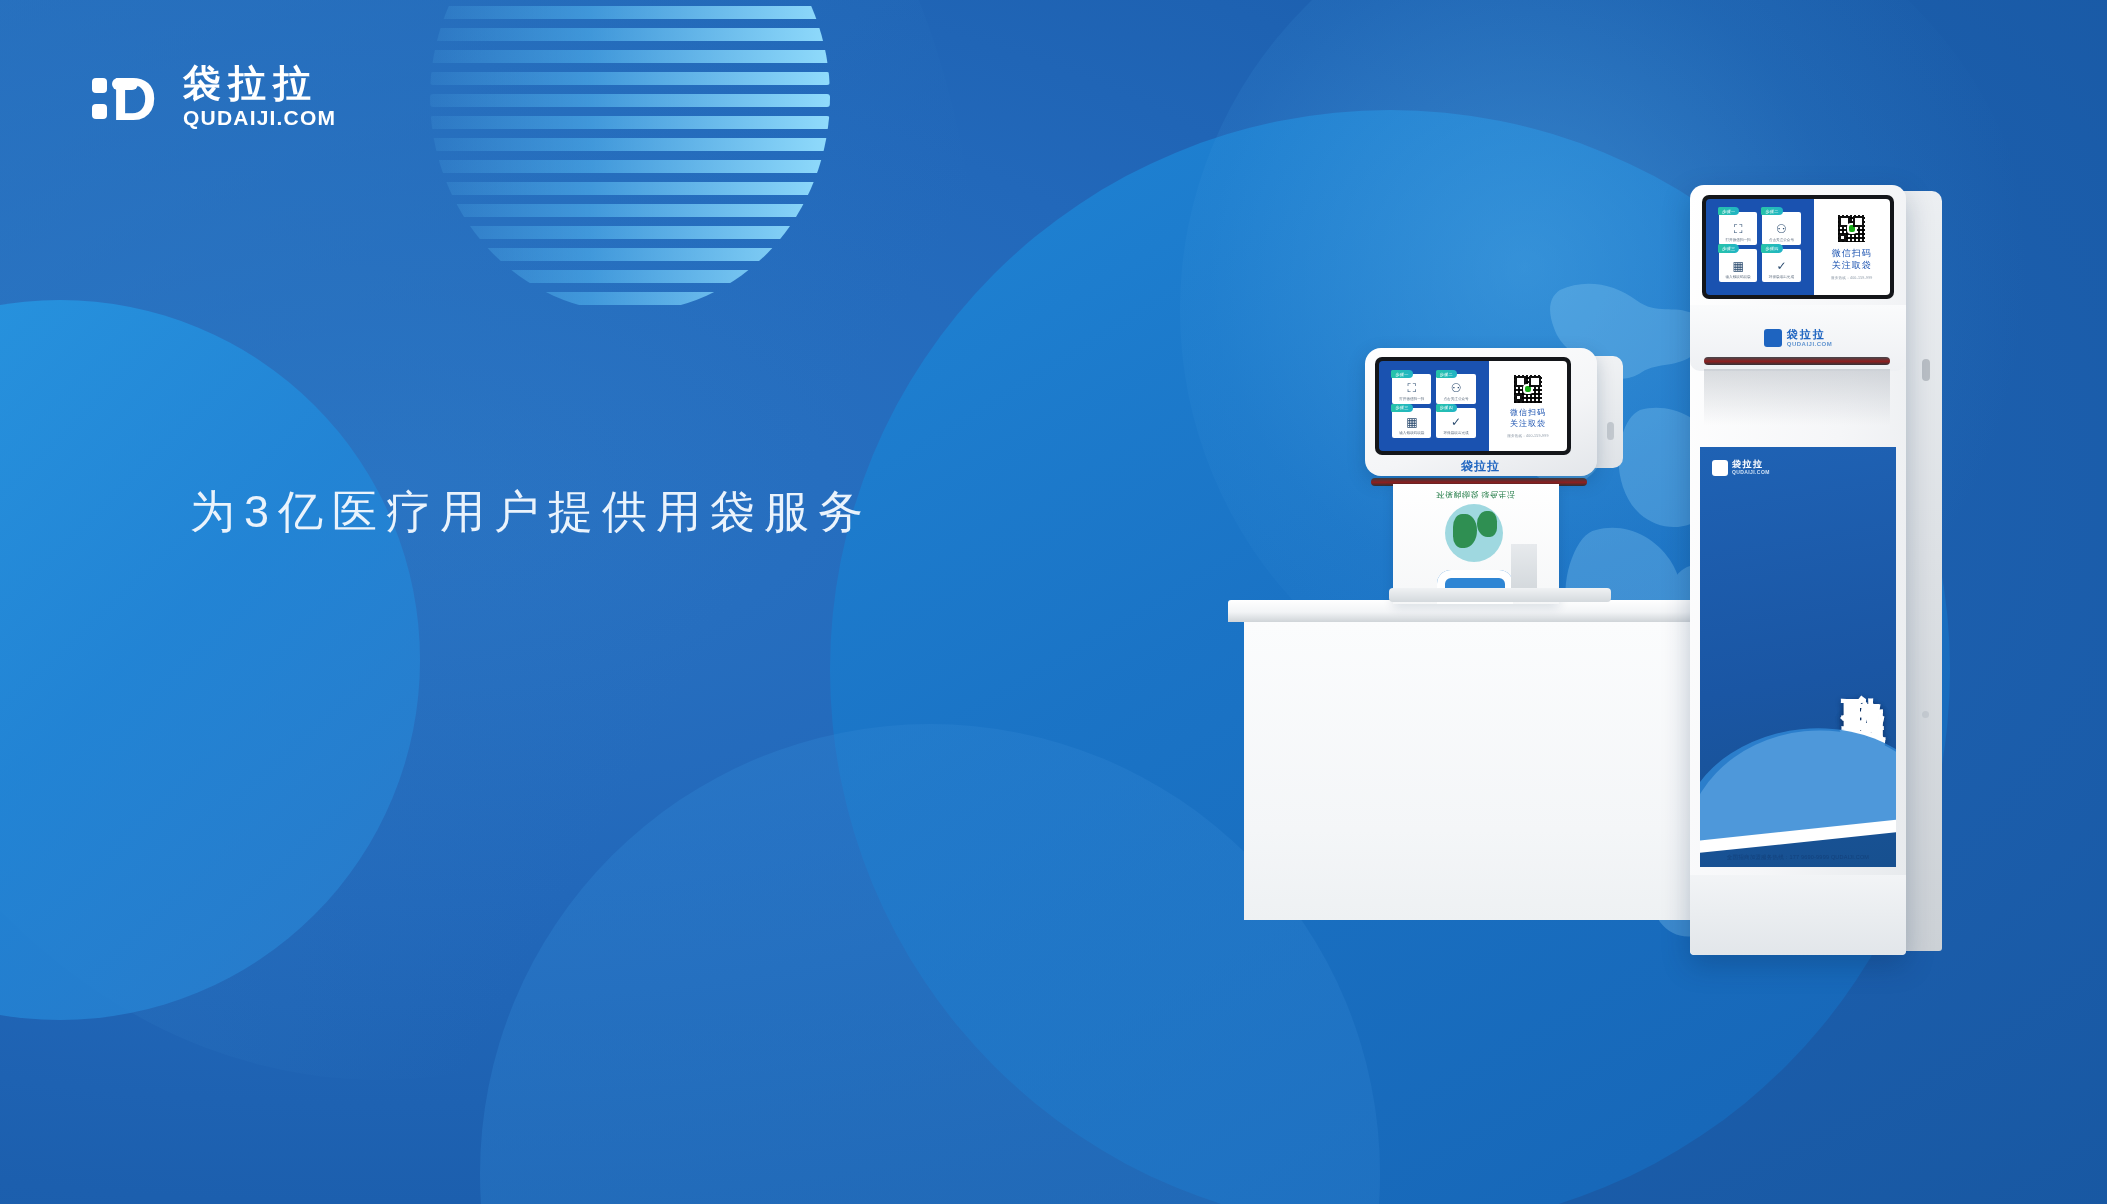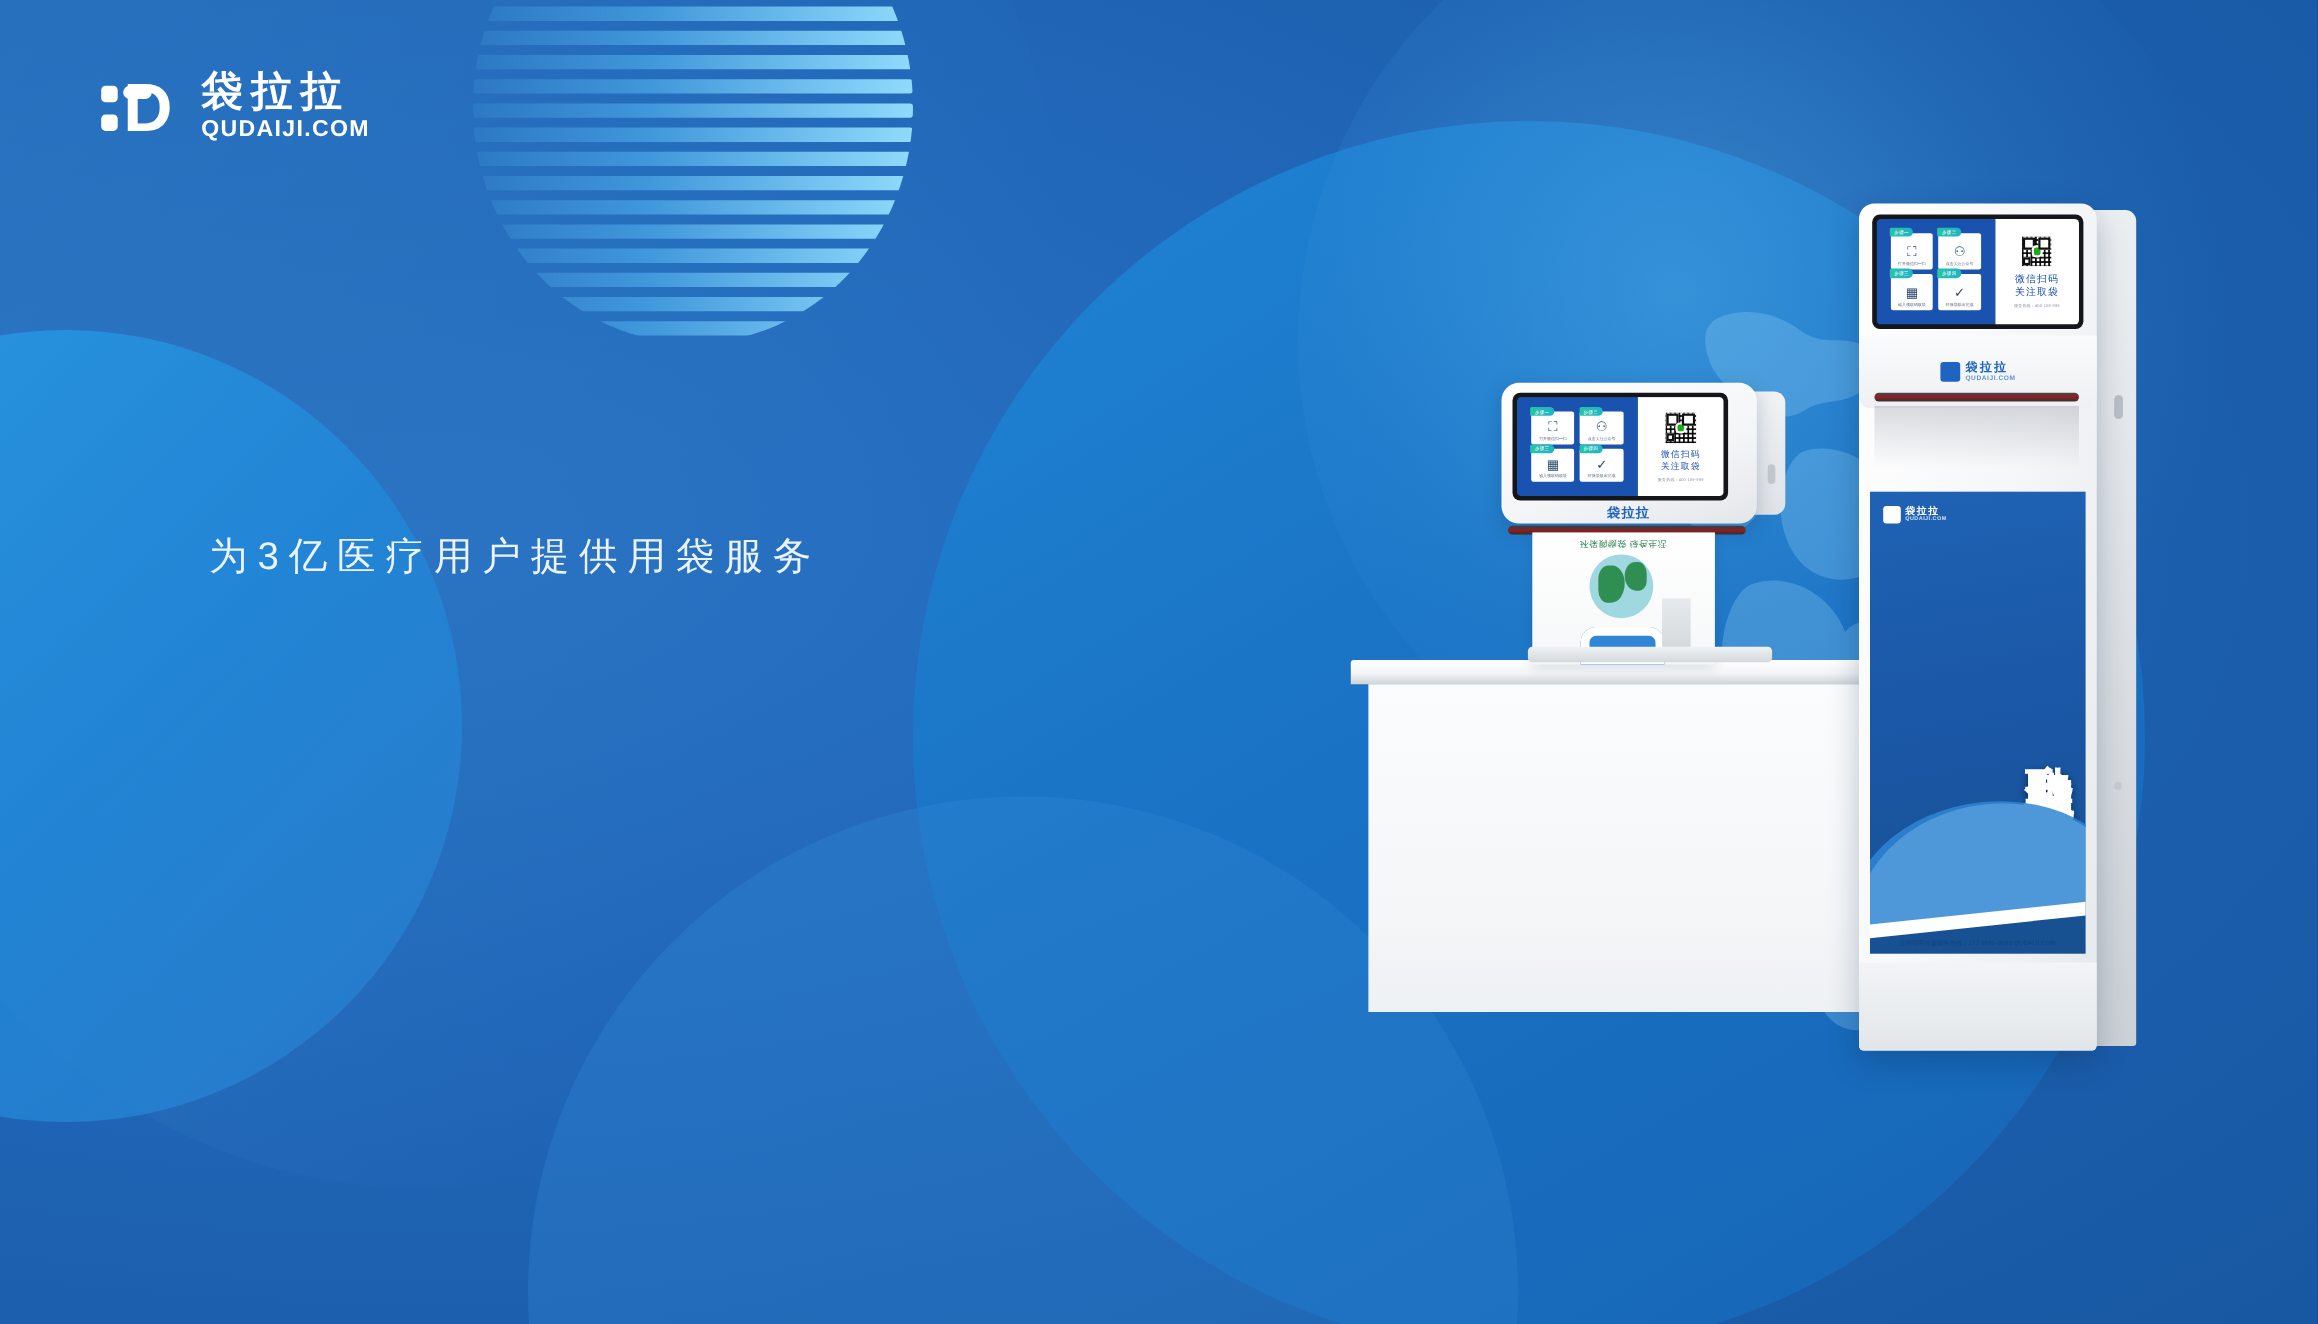--- a/index.html
+++ b/index.html
@@ -127,21 +127,21 @@
   .headline {
     color:#fff; font-weight:700;
     font-size:107px; line-height:118px;
     letter-spacing:5px;
     white-space:nowrap;
     text-shadow:0 3px 14px rgba(8,40,84,.22);
   }
   .headline.l2 { margin-top:124px; letter-spacing:3px; }
   .subline {
     margin-top:110px;
-    color:#eaf3fc; font-size:35px; font-weight:400;
+    color:#eaf3fc; font-size:45px; font-weight:400;
     letter-spacing:9px; white-space:nowrap;
   }
 
   
   .desk {
     position:absolute;
     left:1228px; top:600px;
     width:640px; height:320px;
     z-index:10;
   }

